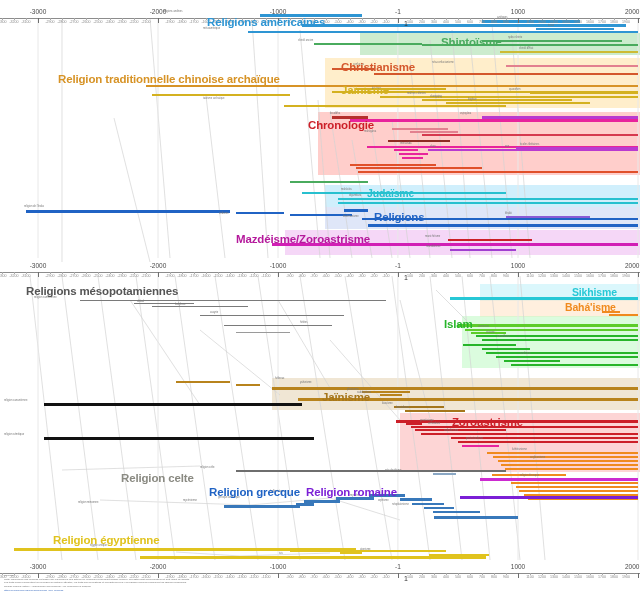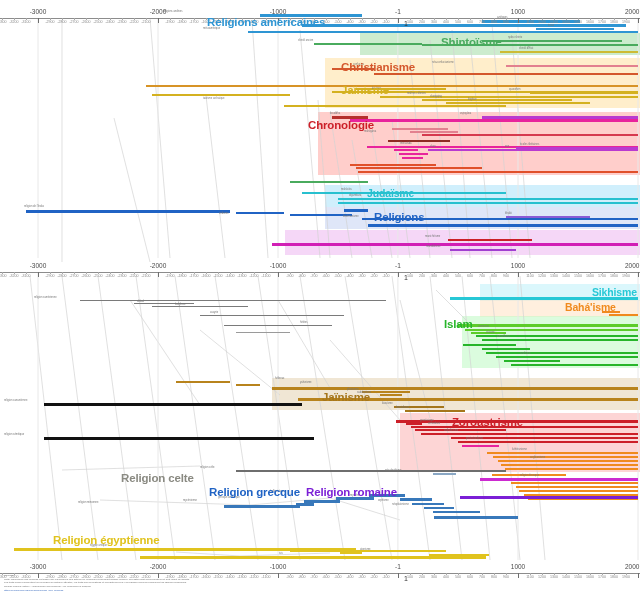--- a/index.html
+++ b/index.html
@@ -719,26 +719,29 @@
         <div class="tick-label-major" style="left: 397.88px;">-1</div>
         <div class="tick-label-major" style="left: 518px;">1000</div>
         <div class="tick-label-major" style="left: 638px; transform: translateX(-90%);">2000</div>
         <div class="tick-label-one" style="left: 405.88px; top: 12px;">1</div>
       </div>
     </div>
 
   <div class="layer on" id="labels-layer">
       <div class="rlabel" style="left: 207px; top: 17px; color: rgb(46, 149, 211); font-size: 11.5px;">Religions américaines</div>
       <div class="rlabel" style="left: 441px; top: 37px; color: rgb(74, 171, 94); font-size: 11.5px;">Shintoïsme</div>
+      <div class="rlabel" style="left: 58px; top: 74px; color: rgb(215, 147, 38); font-size: 11.5px;">Religion traditionnelle chinoise archaïque</div>
       <div class="rlabel" style="left: 341px; top: 62px; color: rgb(212, 87, 44); font-size: 11.5px;">Christianisme</div>
       <div class="rlabel" style="left: 341px; top: 85px; color: rgb(212, 177, 32); font-size: 11.5px;">Jaïnisme</div>
       <div class="rlabel" style="left: 308px; top: 120px; color: rgb(204, 31, 40); font-size: 11.5px;">Chronologie</div>
       <div class="rlabel" style="left: 367px; top: 188px; color: rgb(39, 192, 207); font-size: 10.5px;">Judaïsme</div>
       <div class="rlabel" style="left: 374px; top: 212px; color: rgb(32, 99, 196); font-size: 11.5px;">Religions</div>
-      <div class="rlabel" style="left: 572px; top: 287px; color: rgb(39, 200, 214); font-size: 10.5px; margin-left: 20px;">Sikhisme</div>
+      <div class="rlabel" style="left: 236px; top: 234px; color: rgb(181, 25, 156); font-size: 11.5px;">Mazdéisme/Zoroastrisme</div>
+      <div class="rlabel" style="left: 26px; top: 286px; color: rgb(85, 85, 85); font-size: 11.5px;">Religions mésopotamiennes</div>
+      <div class="rlabel" style="left: 572px; top: 287px; color: rgb(39, 200, 214); font-size: 10.5px;">Sikhisme</div>
       <div class="rlabel" style="left: 565px; top: 302px; color: rgb(240, 138, 30); font-size: 10.5px;">Bahá'isme</div>
       <div class="rlabel" style="left: 444px; top: 319px; color: rgb(39, 181, 42); font-size: 11.5px;">Islam</div>
       <div class="rlabel" style="left: 322px; top: 392px; color: rgb(165, 118, 27); font-size: 11.5px;">Jaïnisme</div>
       <div class="rlabel" style="left: 452px; top: 417px; color: rgb(204, 31, 40); font-size: 11.5px;">Zoroastrisme</div>
       <div class="rlabel" style="left: 121px; top: 473px; color: rgb(138, 138, 130); font-size: 11.5px;">Religion celte</div>
       <div class="rlabel" style="left: 209px; top: 487px; color: rgb(32, 99, 196); font-size: 11.5px;">Religion grecque</div>
       <div class="rlabel" style="left: 306px; top: 487px; color: rgb(123, 31, 214); font-size: 11.5px;">Religion romaine</div>
       <div class="rlabel" style="left: 53px; top: 535px; color: rgb(224, 195, 30); font-size: 11.5px;">Religion égyptienne</div>
     </div>
 

